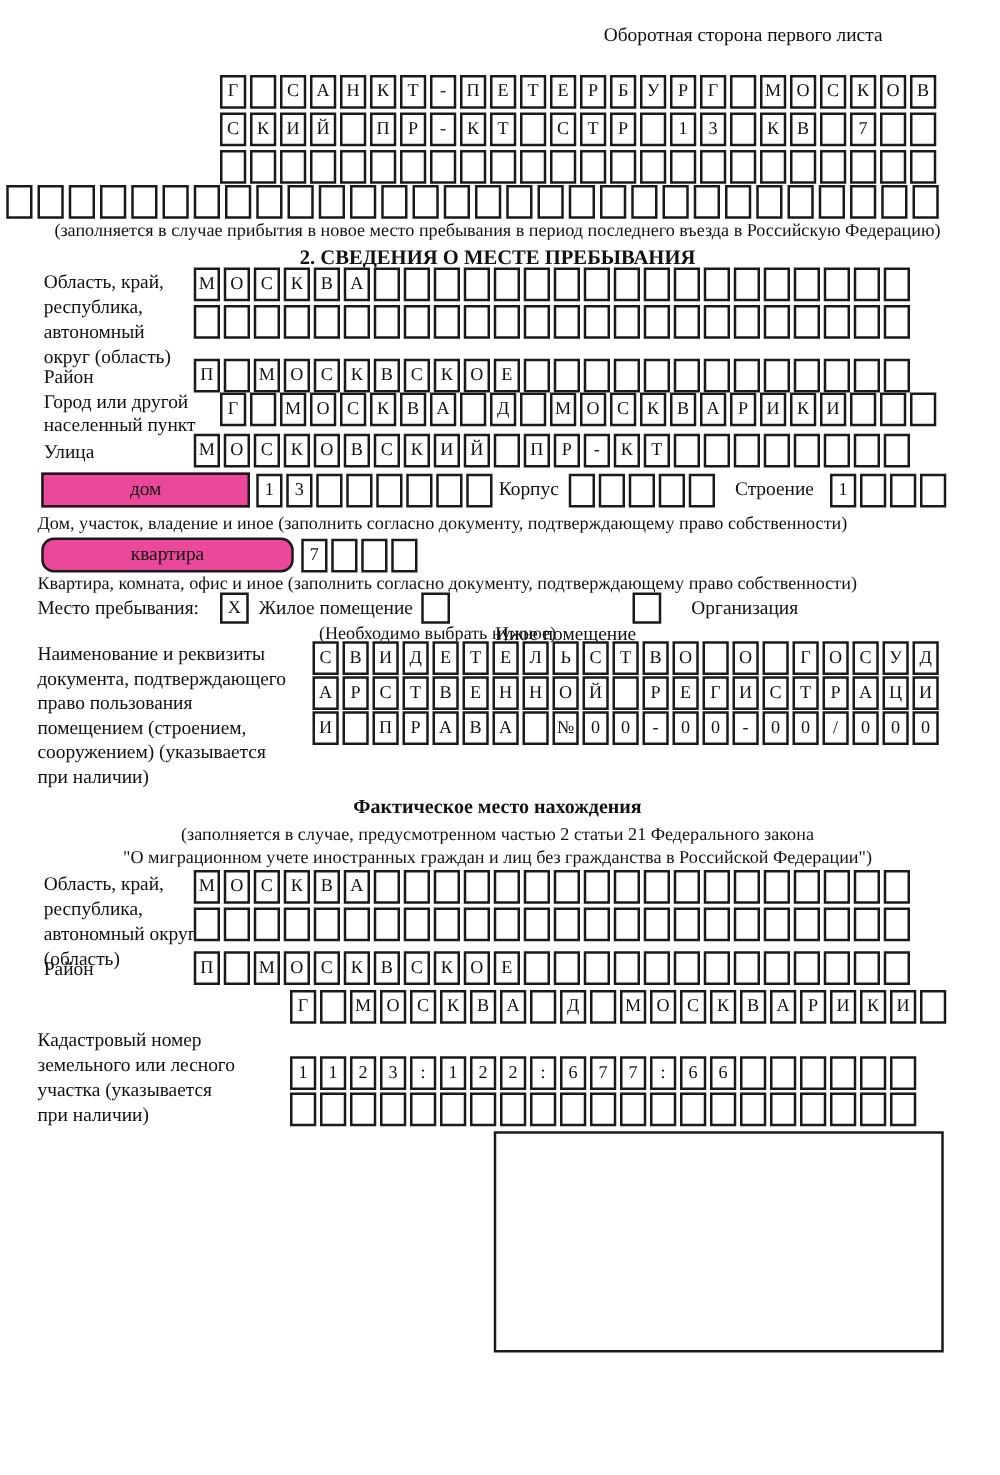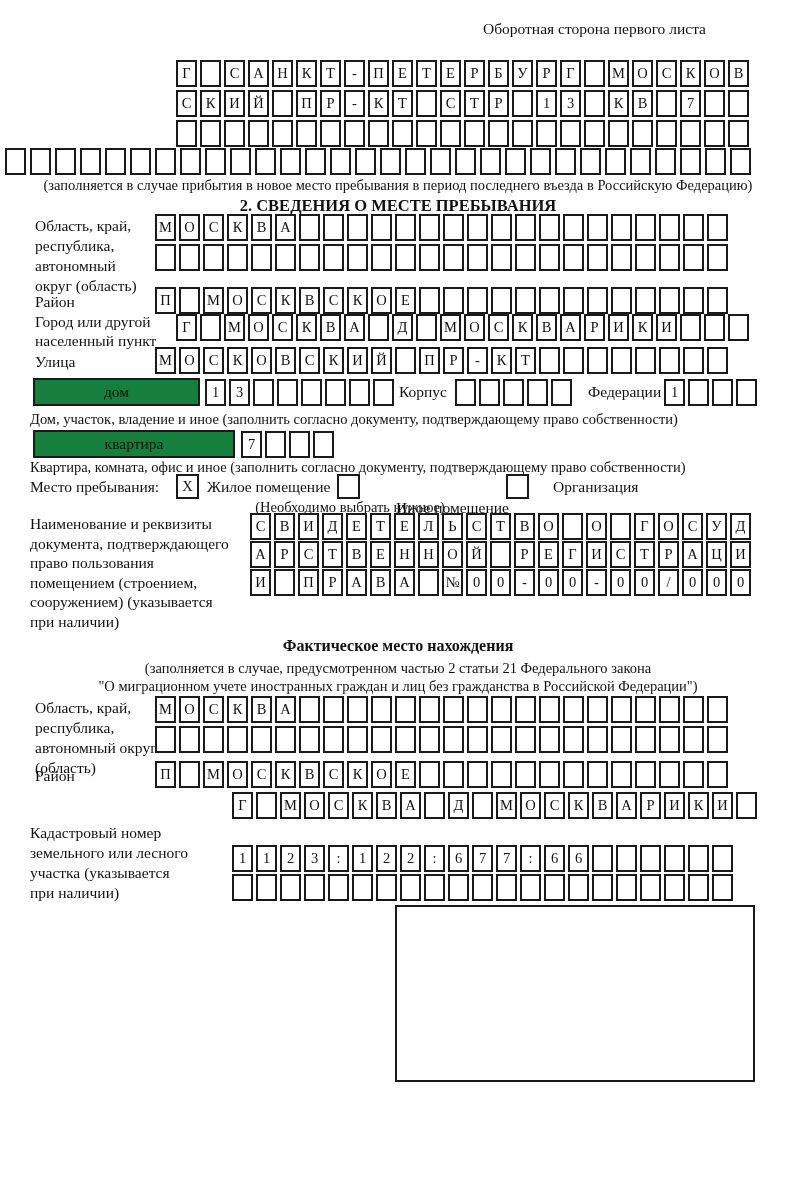--- a/index.html
+++ b/index.html
@@ -9,21 +9,21 @@
   .grid{display:flex;}
   .cell{box-sizing:border-box;width:21px;height:27px;border:2px solid #1a1a1a;margin-right:3px;
         display:flex;align-items:center;justify-content:center;font-size:14.5px;line-height:1;background:#fff;}
   .gap4 .cell{margin-right:4px;}
   .label{font-size:15.5px;line-height:20px;white-space:pre-line;}
   .lh22{line-height:22px;}
   .caption{font-size:14.5px;}
   .center{left:0;right:0;text-align:center;margin-left:32px;}
   .bold{font-weight:bold;}
   .boxfield{box-sizing:border-box;border:2px solid #1a1a1a;display:flex;align-items:center;justify-content:center;
-            font-size:15.5px;background:#15803d;}
+            font-size:15.5px;background:#ec4899;}
   .cbox{box-sizing:border-box;width:23px;height:25px;border:2px solid #1a1a1a;display:flex;align-items:center;
         justify-content:center;font-size:14.5px;background:#fff;}
   .stampbox{box-sizing:border-box;border:2px solid #1a1a1a;background:#fff;}
   .pre{white-space:pre-line;}
 </style>
 </head>
 <body>
 
 <div class="page">
 
@@ -299,30 +299,30 @@
       <span class="cell"></span>
     </div>
   <div class="abs label" style="left:399px; top:382px;">Корпус</div>
   <div class="abs grid" style="left:455px; top:379px;">
       <span class="cell"></span>
       <span class="cell"></span>
       <span class="cell"></span>
       <span class="cell"></span>
       <span class="cell"></span>
     </div>
-  <div class="abs label" style="left:588px; top:382px;">Федерации</div>
+  <div class="abs label" style="left:588px; top:382px;">Строение</div>
   <div class="abs grid" style="left:664px; top:379px;">
       <span class="cell">1</span>
       <span class="cell"></span>
       <span class="cell"></span>
       <span class="cell"></span>
     </div>
   <div class="abs caption" style="left:30px; top:411px;">Дом, участок, владение и иное (заполнить согласно документу, подтверждающему право собственности)</div>
 
-  <div class="abs boxfield" style="left:33px; top:430px; width:202px; height:28px;">
+  <div class="abs boxfield" style="left:33px; top:430px; width:202px; height:28px;border-radius:10px;">
     <span>квартира</span>
   </div>
   <div class="abs grid" style="left:241px; top:431px;">
       <span class="cell">7</span>
       <span class="cell"></span>
       <span class="cell"></span>
       <span class="cell"></span>
     </div>
   <div class="abs caption" style="left:30px; top:459px;">Квартира, комната, офис и иное (заполнить согласно документу, подтверждающему право собственности)</div>
 

